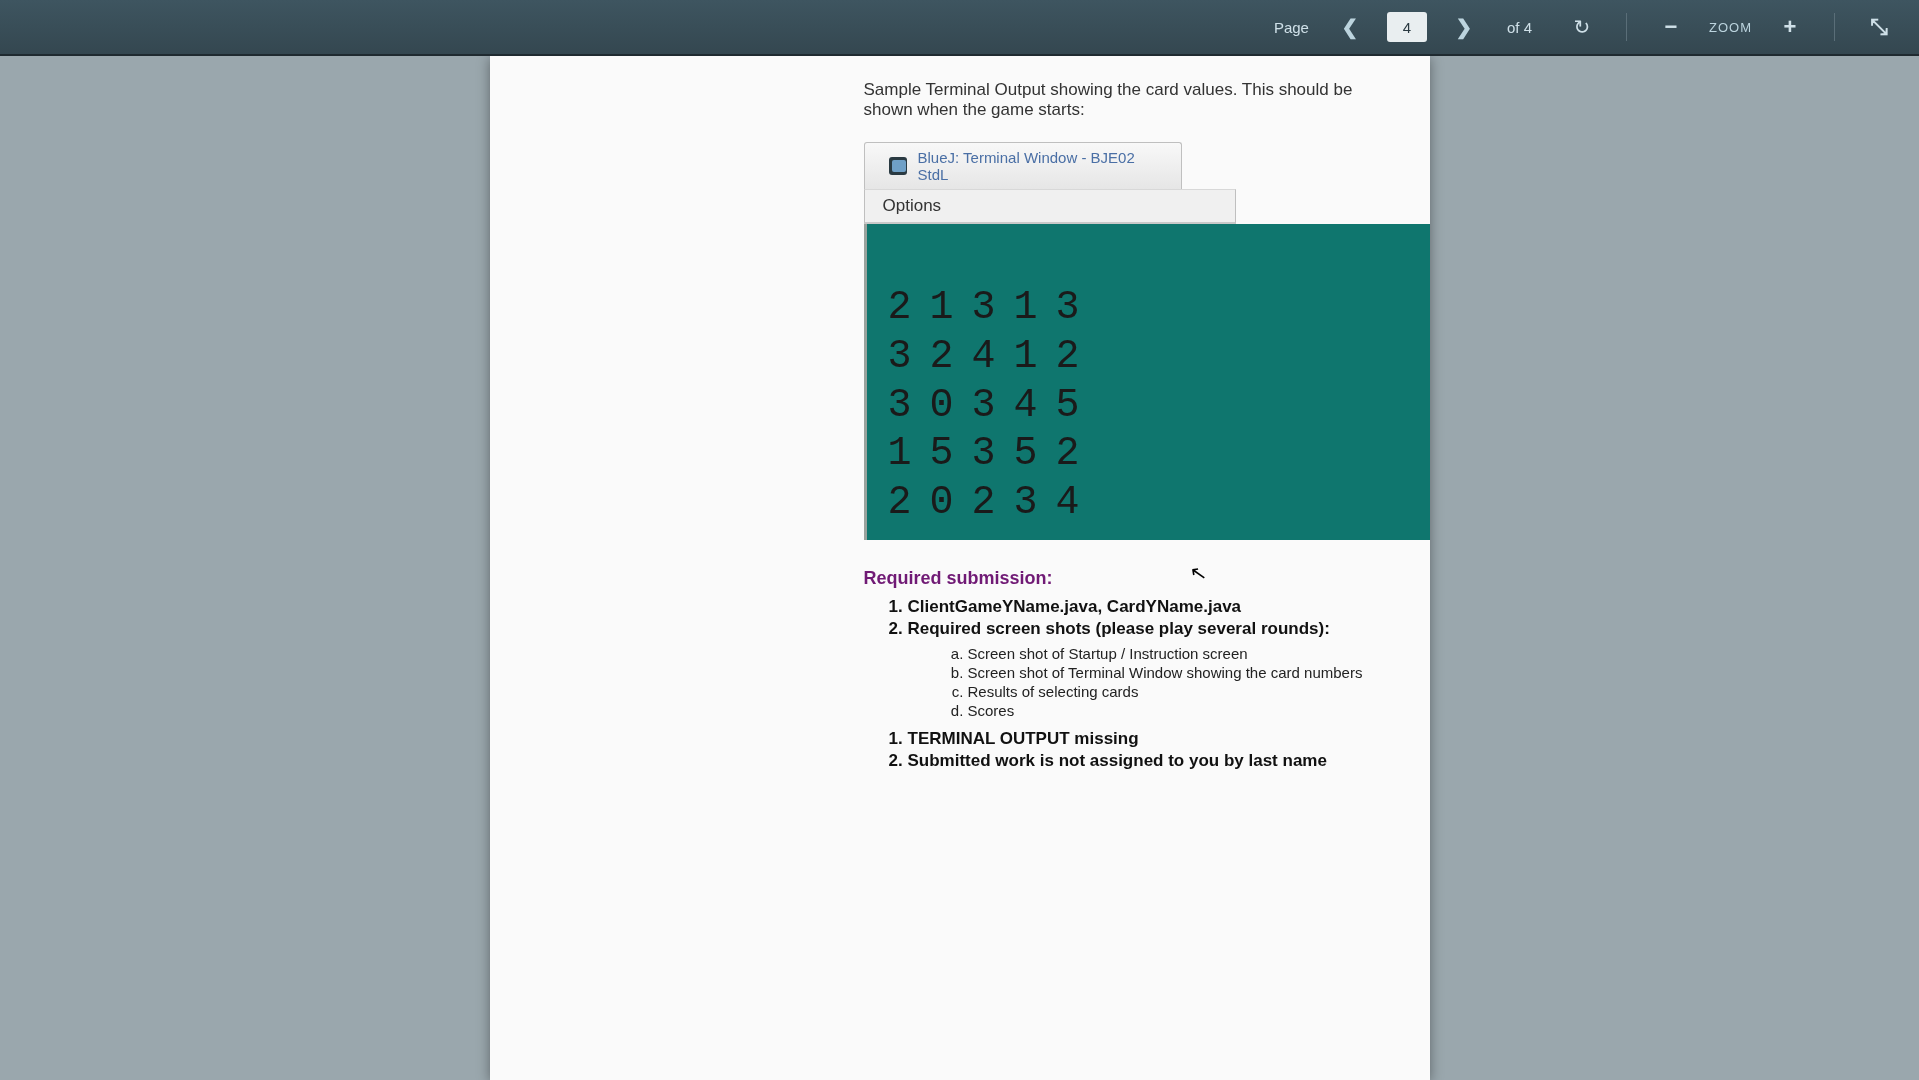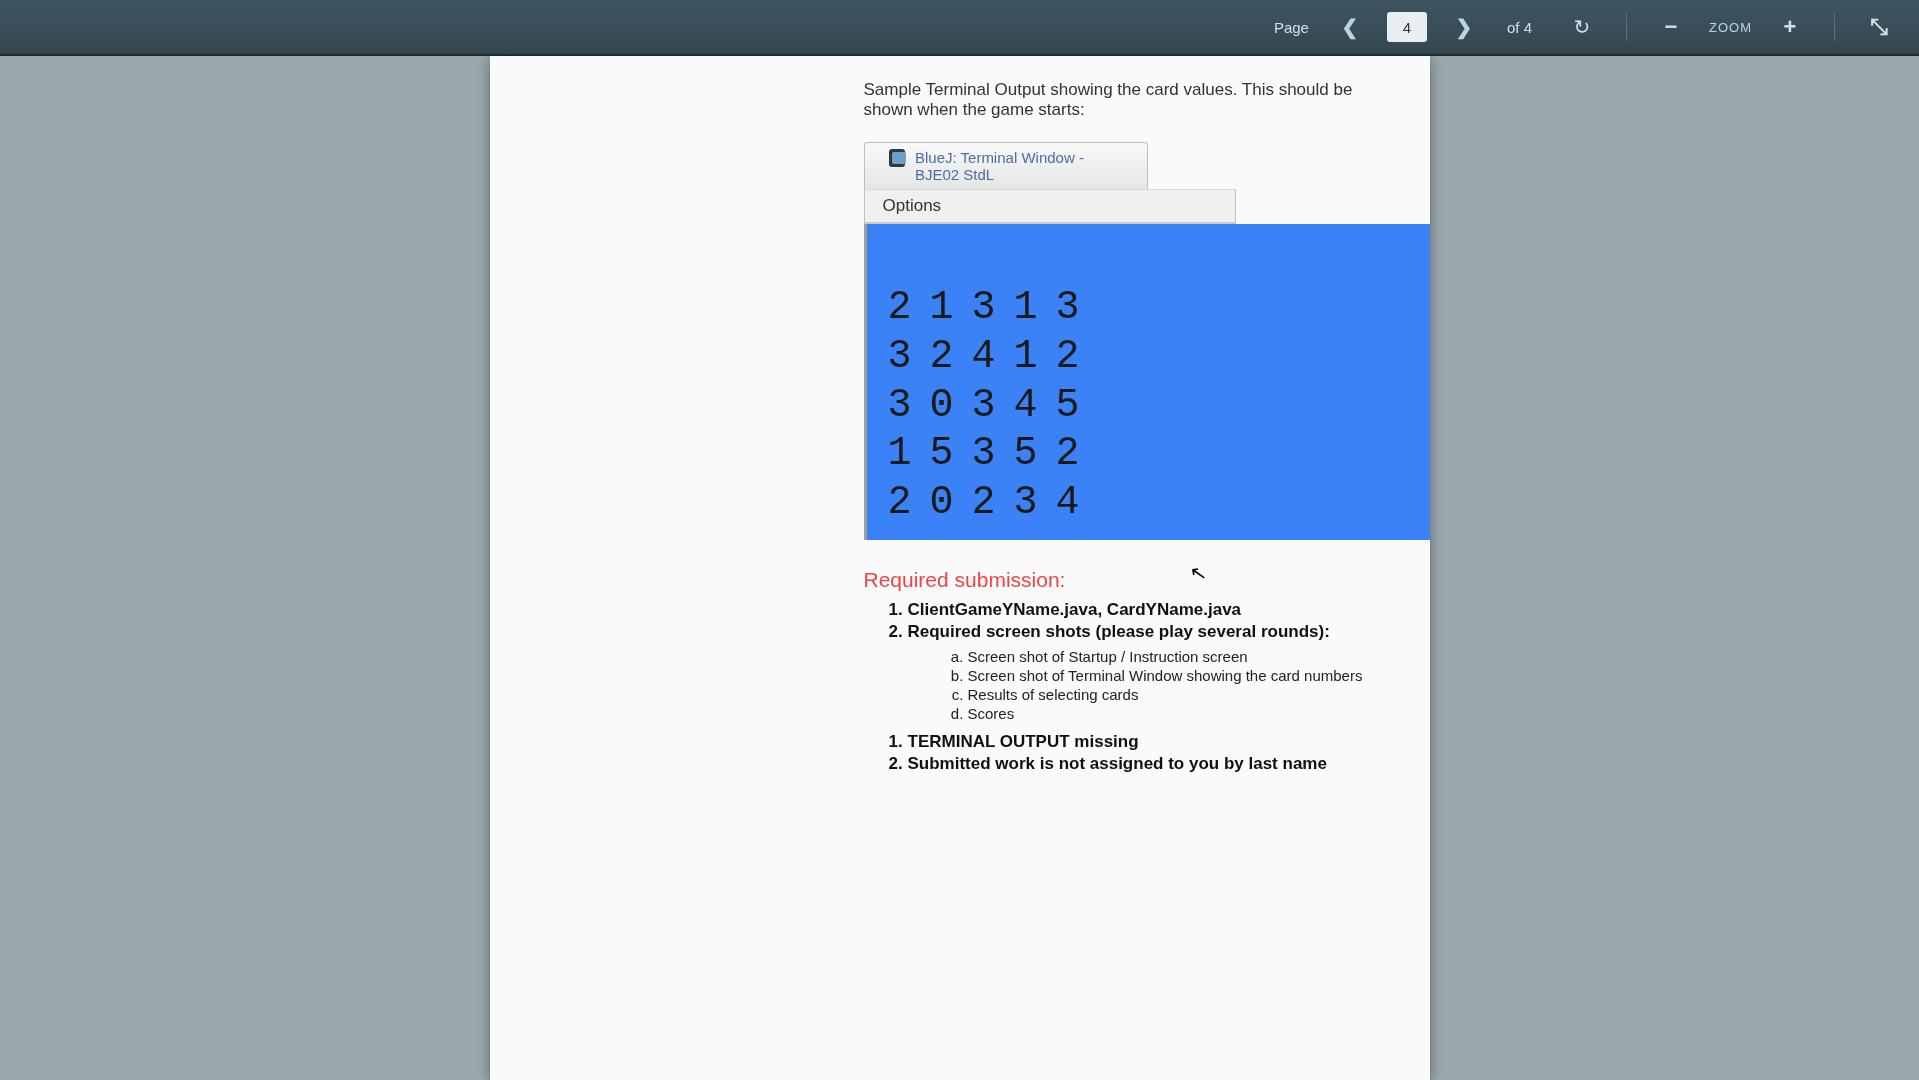--- a/index.html
+++ b/index.html
@@ -63,22 +63,22 @@
     margin: 0 30px 22px 0;
     padding-left: 4px;
   }
 
   
   .term-wrap {
     margin-left: 4px;
     margin-bottom: 28px;
   }
   .term-title {
-    width: 284px;
-    display:flex; align-items:flex-start;
+    width: 318px;
+    display:flex; align-items:center;
     padding: 6px 24px;
     background: linear-gradient(#f8f8f8, #e6e6e6);
     border: 1px solid #bfbfbf;
     border-bottom: none;
     border-radius: 3px 3px 0 0;
     font-size: 15px;
     color:#4a6fa5;
   }
   .term-title .logo-icon {
     width:20px; height:18px; margin-right:10px;
@@ -94,42 +94,42 @@
     padding: 6px 18px;
     background:#f0f0f0;
     border:1px solid #bfbfbf;
     border-top:1px solid #d8d8d8;
     border-bottom:2px solid #c9c9c9;
     font-size:17px; color:#333;
   }
   .term-body {
     border-left: 3px solid #9aa29d;
     padding: 60px 0 12px 12px;
-    background: #3b82f6;
+    background: #0f766e;
   }
   .grid {
     font-family: "Courier New", monospace;
     font-size: 40px;
     line-height: 1.22;
     color:#1a1a1a;
   }
   .grid-row span { display:inline-block; width:42px; text-align:center; }
 
   
   .cursor {
     position:absolute;
     left: 700px; top: 505px;
     font-size: 20px; color:#000;
     transform: rotate(-10deg);
     pointer-events:none;
   }
 
   
   .section-h {
-    font-size:21px; font-weight:normal; color:#ef4444;
+    font-size:18px; font-weight:bold; color:#701a75;
     margin: 0 0 8px 4px;
   }
   ol.top { margin-left: 48px; font-size:17px; color:#111; }
   ol.top > li { margin-bottom: 2px; }
   ol.top > li.bold { font-weight:bold; }
   ol.sub { list-style-type: lower-alpha; margin: 6px 0 10px 60px; font-size:15px; font-weight:normal; color:#222; }
   ol.sub li { margin-bottom: 2px; }
 
   .note-line {
     margin: 18px 0 8px 4px;

